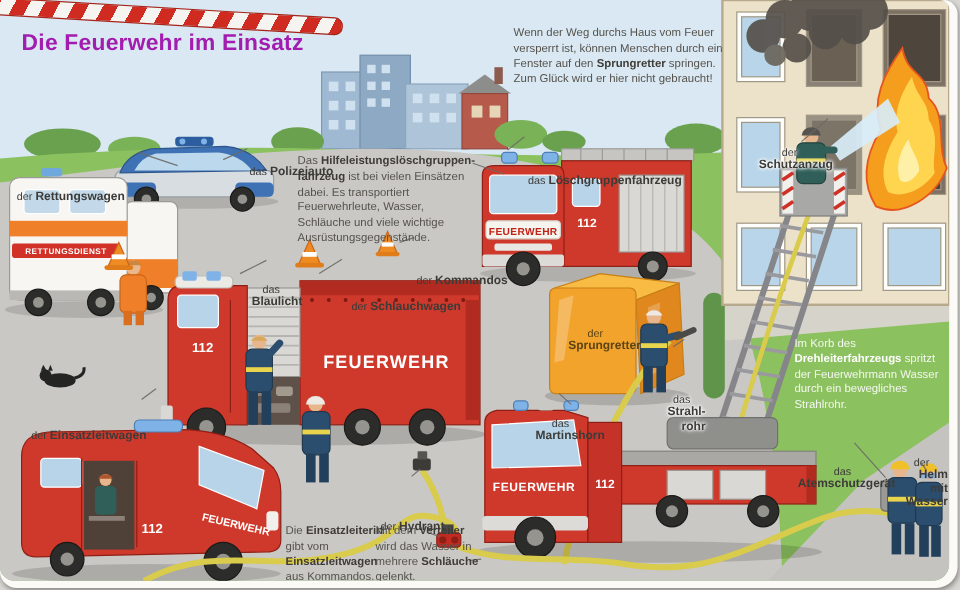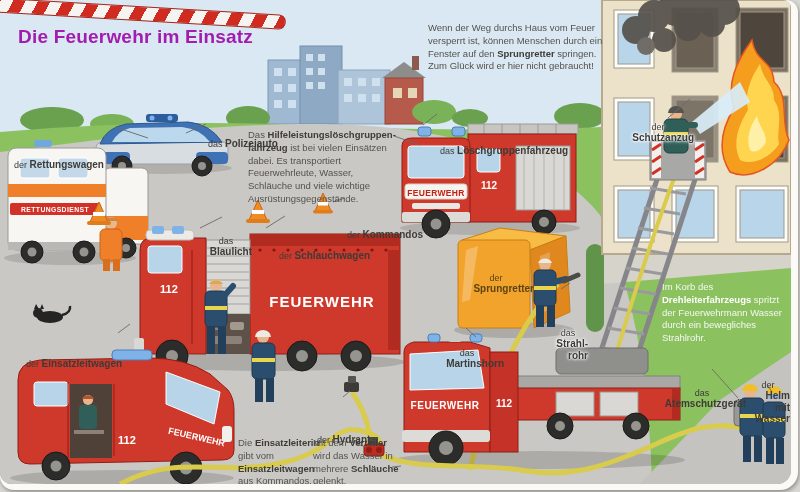--- a/index.html
+++ b/index.html
@@ -531,21 +531,21 @@
       <span class="ln bold">Schutzanzug</span>
     </div>
     <div class="lbl center" style="left:200px;top:196px;width:52px">
       <span class="ln art">das</span>
       <span class="ln bold">Blaulicht</span>
     </div>
     <div class="lbl" style="left:347px;top:189px">
       <span class="art">der</span>
       <span class="bold">Kommandos</span>
     </div>
-    <div class="lbl" style="left:279px;top:210px">
+    <div class="lbl" style="left:293px;top:210px">
       <span class="art">der</span>
       <span class="bold">Schlauchwagen</span>
     </div>
     <div class="lbl center oncube" style="left:458px;top:233px;width:76px">
       <span class="ln art">der</span>
       <span class="ln bold">Sprungretter</span>
     </div>
     <div class="lbl center halo" style="left:548px;top:288px;width:40px">
       <span class="ln art">das</span>
       <span class="ln bold">Strahl-</span>

